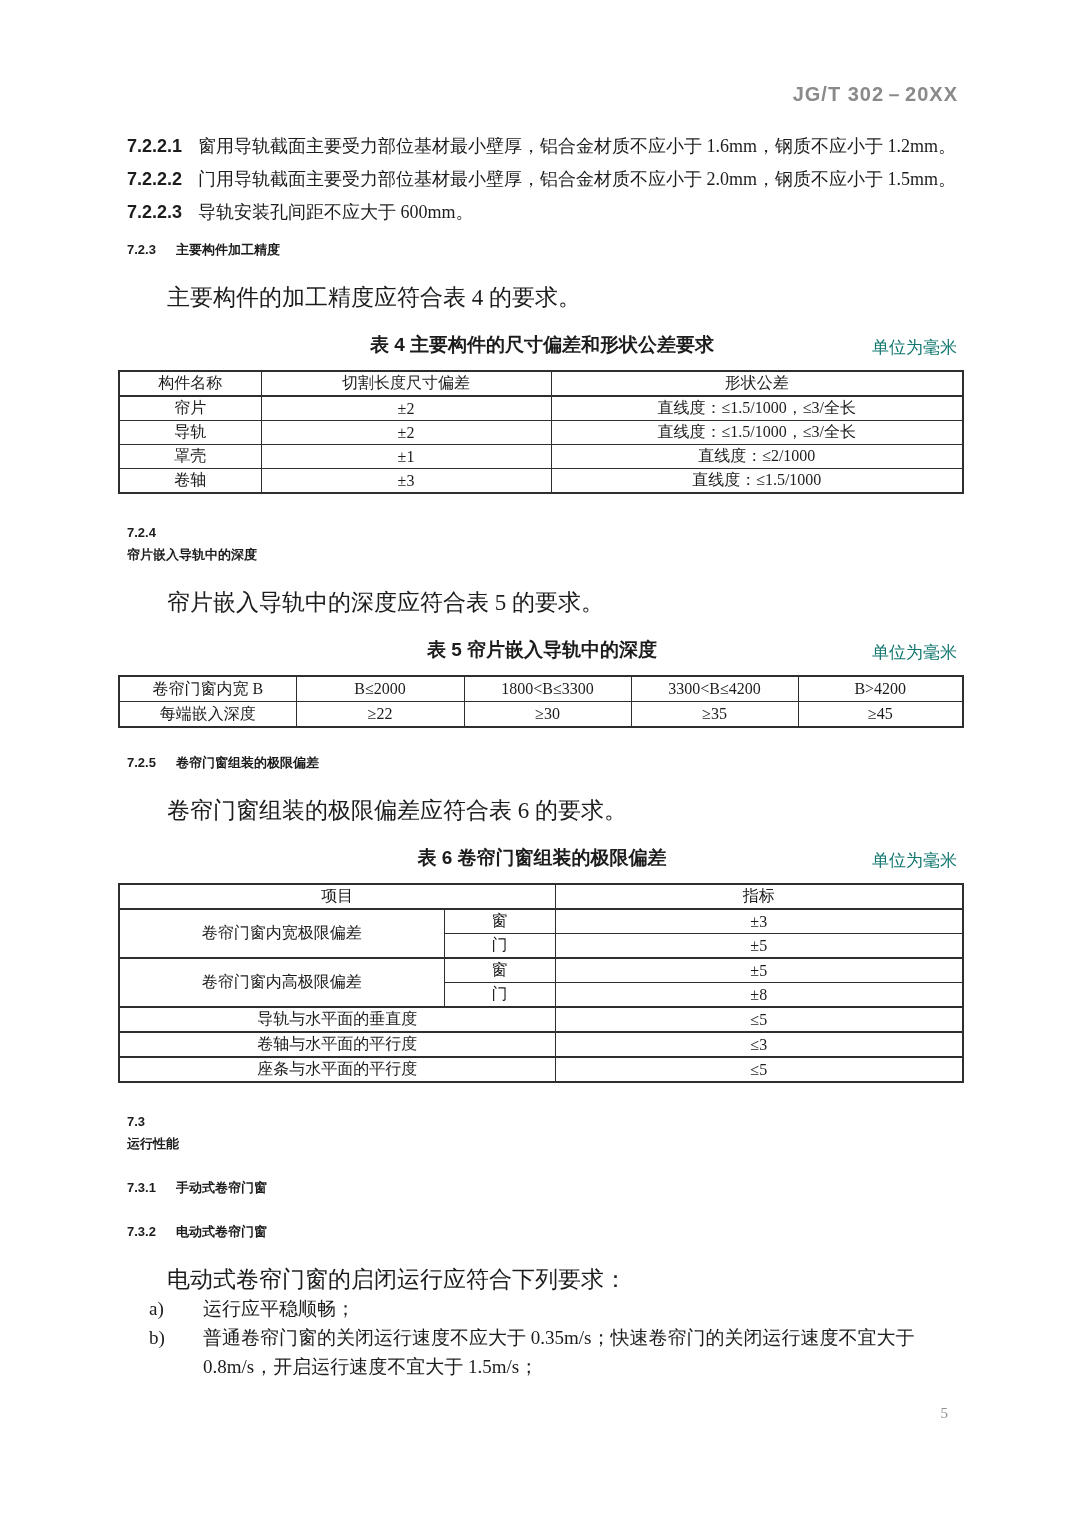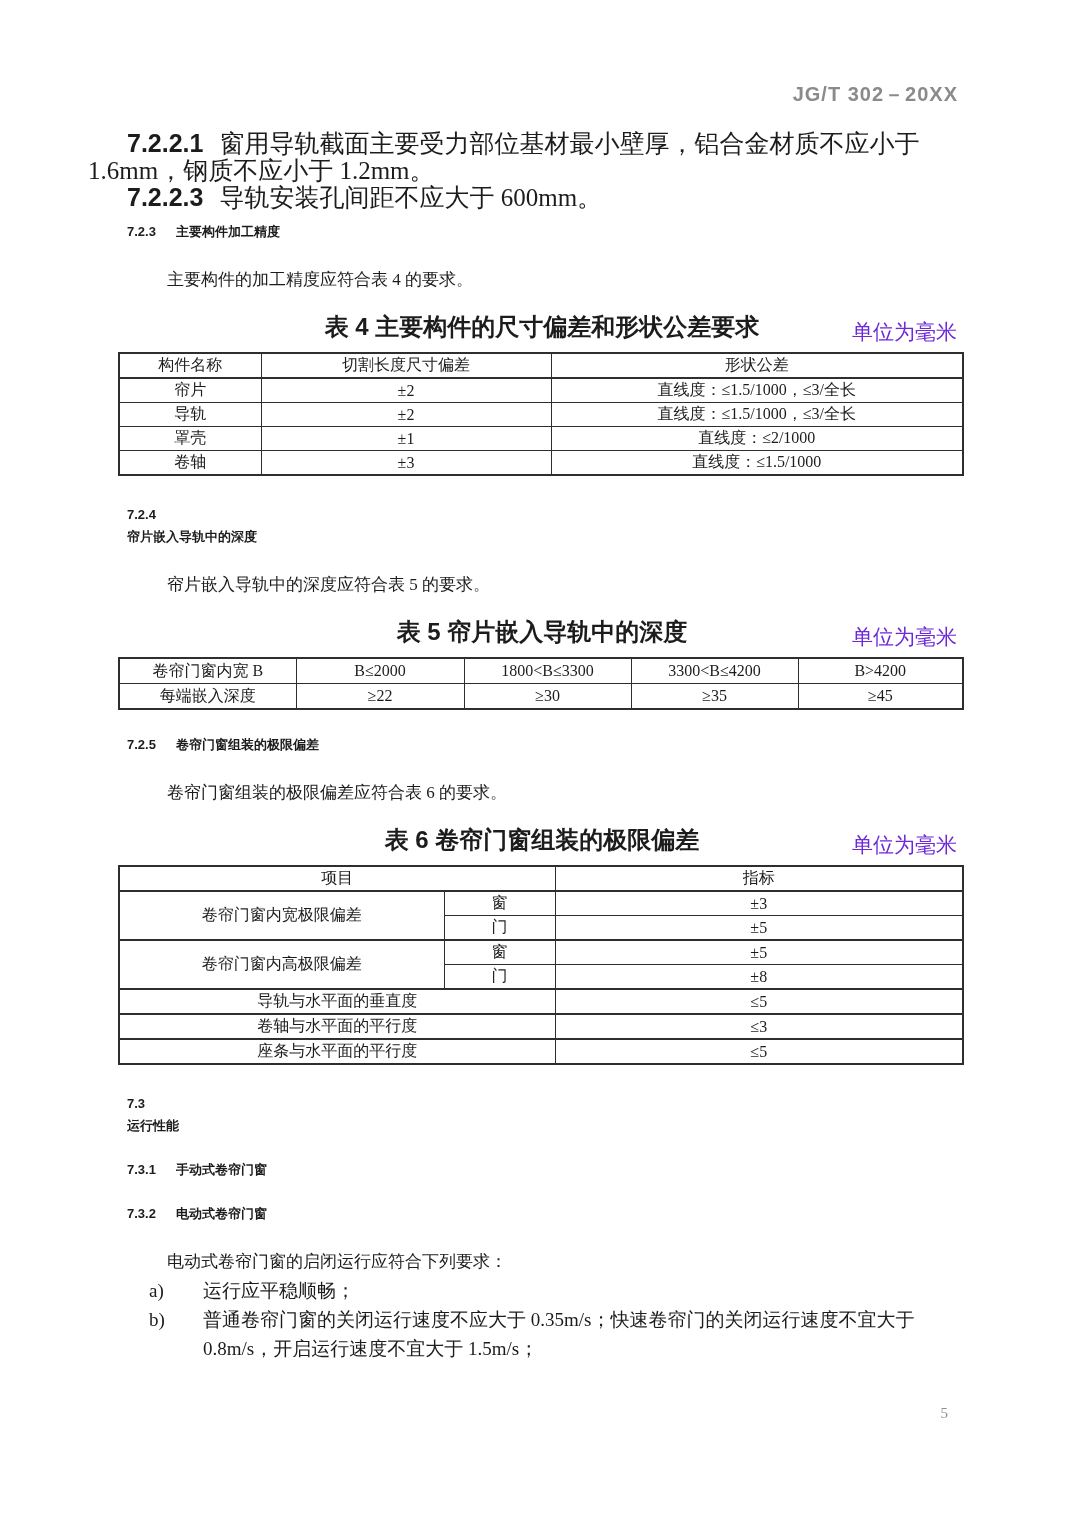--- a/index.html
+++ b/index.html
@@ -14,47 +14,47 @@
   }
   .running-header{
     position:absolute;top:81px;right:122px;
     font-family:"Liberation Sans","DejaVu Sans",sans-serif;
     font-weight:700;font-size:20px;letter-spacing:1px;
     color:#8a8a8a;
   }
   .content{padding:130px 123px 0 127px;}
   p{margin:0;}
   .clause{
-    font-size:25px;line-height:27px;
+    font-size:18px;line-height:33px;
     margin-left:-39px;text-indent:39px;
   }
   .clause .num{
     font-family:"Liberation Sans","DejaVu Sans",sans-serif;
     font-weight:700;margin-right:16px;
   }
   .h3{
     font-family:"Liberation Sans","DejaVu Sans",sans-serif;
     font-weight:700;font-size:13px;line-height:22px;
     display:flex;
   }
   .h3 .num{margin-right:20px;}
   .h3.mt1{margin-top:10px;}
-  .body-para{font-size:17px;line-height:29px;margin-left:40px;}
+  .body-para{font-size:23px;line-height:29px;margin-left:40px;}
   .caption-row{
     position:relative;margin-top:20px;height:26px;
     text-align:center;
   }
   .caption{
     font-family:"Liberation Sans","DejaVu Sans",sans-serif;
-    font-weight:700;font-size:24px;line-height:26px;
+    font-weight:700;font-size:19px;line-height:26px;
   }
   .unit{
     position:absolute;right:0;top:4px;
     font-family:"Liberation Sans","DejaVu Sans",sans-serif;
-    font-weight:400;font-size:21px;color:#6d28d9;
+    font-weight:400;font-size:17px;color:#0f766e;
   }
   table{
     border-collapse:collapse;table-layout:fixed;
     margin:12px 0 0 -9px;width:844px;
     font-size:16px;
   }
   td{
     border:1px solid #2e2e2e;
     text-align:center;vertical-align:middle;
     padding:1px 20px;overflow:hidden;white-space:nowrap;
@@ -81,20 +81,21 @@
 </head>
 <body>
 
 <div class="page">
 
   <div class="running-header">JG/T 302－20XX</div>
 
   <div class="content">
 
     <p class="clause"><span class="num">7.2.2.1</span><span>窗用导轨截面主要受力部位基材最小壁厚，铝合金材质不应小于 1.6mm，钢质不应小于 1.2mm。</span></p>
+    <p class="clause"><span class="num">7.2.2.2</span><span>门用导轨截面主要受力部位基材最小壁厚，铝合金材质不应小于 2.0mm，钢质不应小于 1.5mm。</span></p>
     <p class="clause"><span class="num">7.2.2.3</span><span>导轨安装孔间距不应大于 600mm。</span></p>
 
     <div class="h3 mt1">
       <span class="num">7.2.3</span>
       <span>主要构件加工精度</span>
     </div>
     <p class="body-para gap-par">主要构件的加工精度应符合表 4 的要求。</p>
 
     <div class="caption-row">
       <span class="caption">表 4  主要构件的尺寸偏差和形状公差要求</span>

